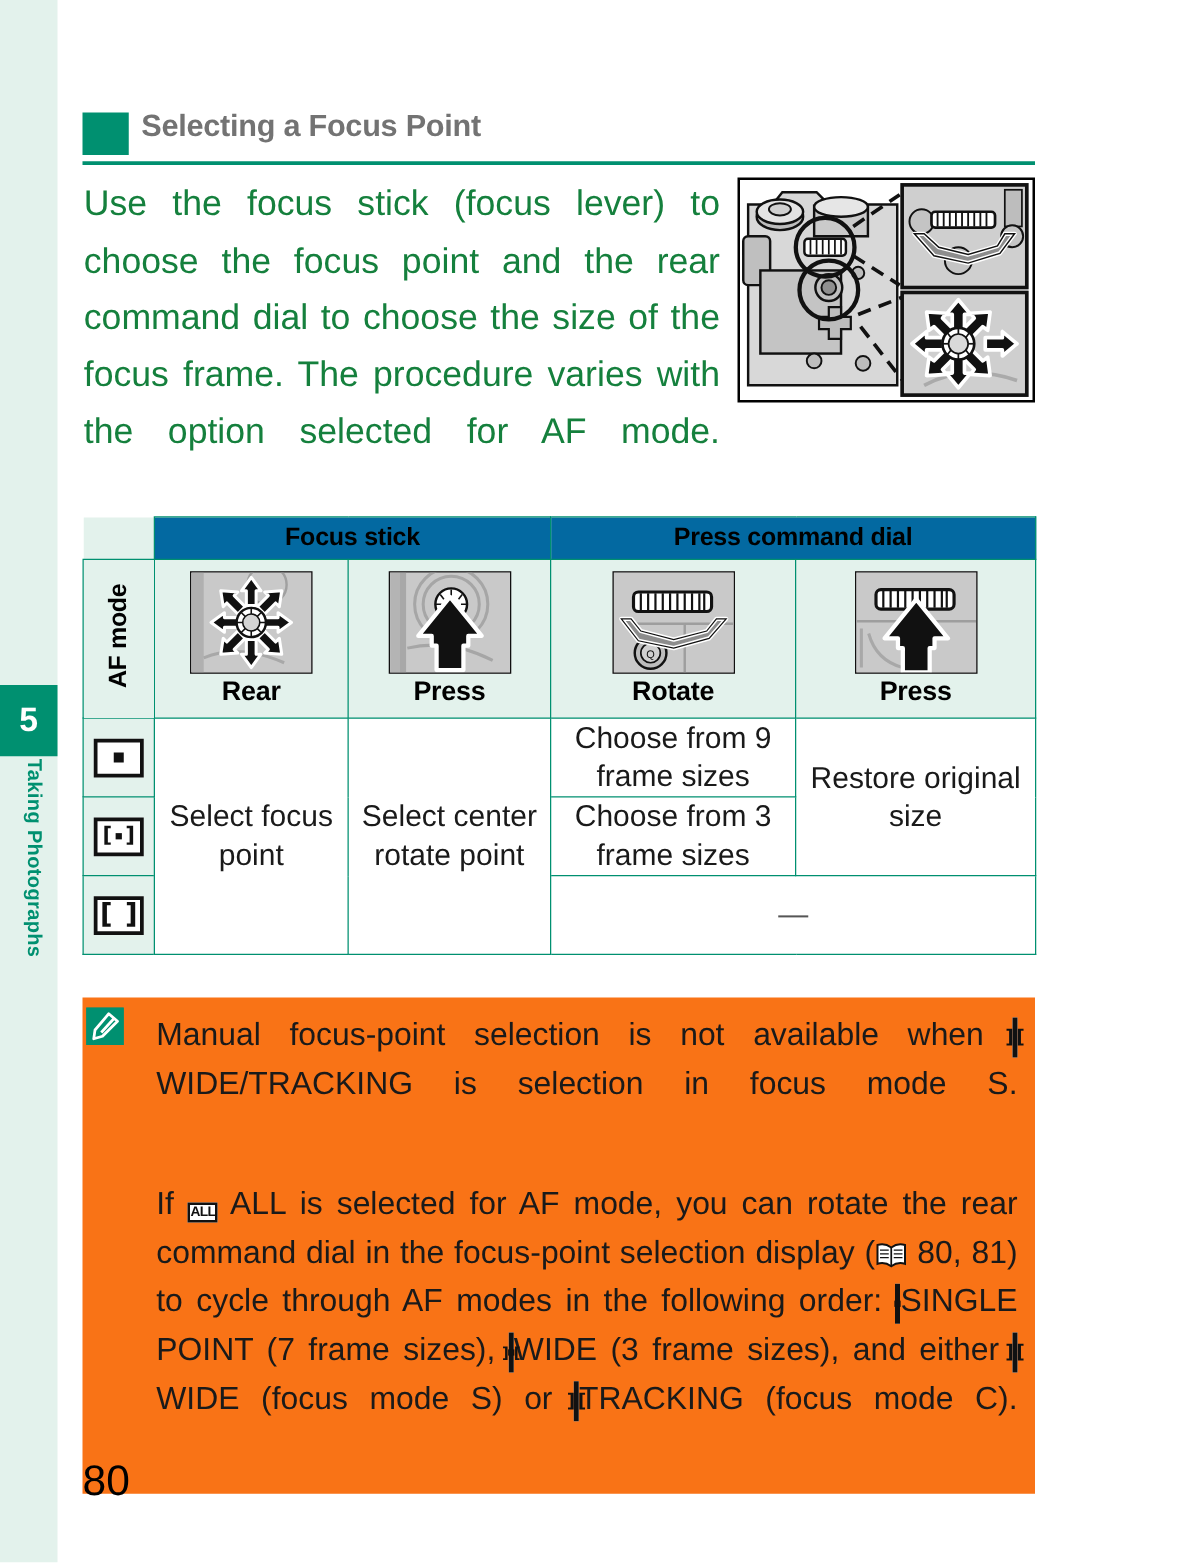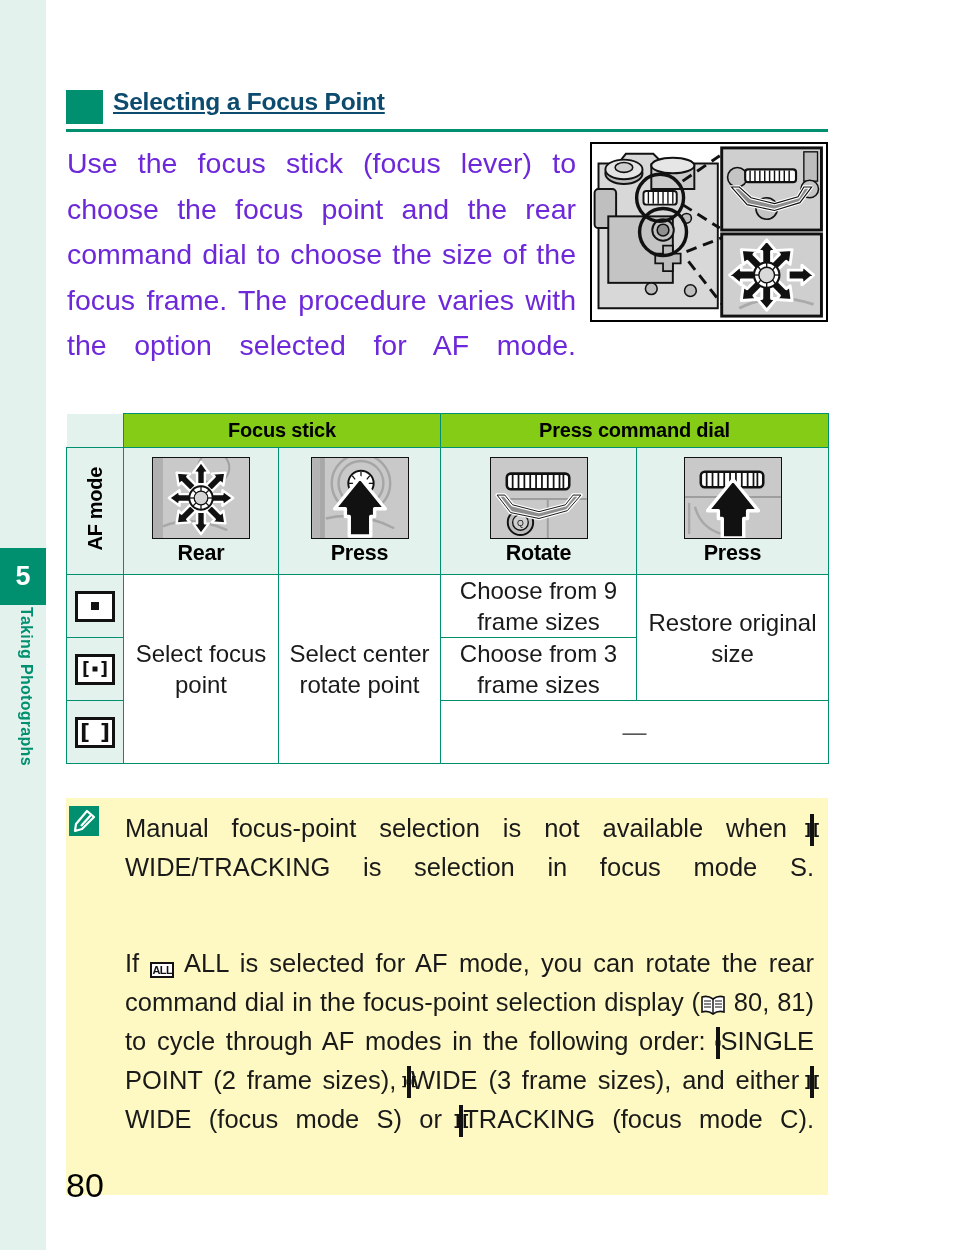--- a/index.html
+++ b/index.html
@@ -84,44 +84,43 @@
     height: 34px;
     background: #009070;
   }
   #heading-text {
     position: absolute;
     left: 47px;
     top: 0px;
     font-size: 24.5px;
     font-weight: bold;
     letter-spacing: -0.2px;
-    color: #0c4a6e;
+    color: #737373;
     white-space: nowrap;
-    text-decoration: underline;
   }
   #heading-rule {
     position: absolute;
     left: 0px;
     top: 129px;
     width: 762px;
     height: 3px;
     background: #009070;
   }
 
   
   #intro {
     position: absolute;
     left: 1px;
     top: 141px;
     width: 509px;
     font-size: 28.5px;
     line-height: 45.5px;
     text-align: justify;
     text-justify: inter-word;
-    color: #6d28d9;
+    color: #15803d;
     font-weight: 400;
   }
   #intro::after {
     content: "";
     display: inline-block;
     width: 100%;
   }
 
   
   #camera-figure {
@@ -145,21 +144,21 @@
     border-collapse: collapse;
     table-layout: fixed;
   }
   #spec-table td, #spec-table th {
     border: 1.6px solid #009070;
     padding: 0;
     vertical-align: middle;
     text-align: center;
   }
   .t-head {
-    background: #84cc16;
+    background: #0369a1;
     font-size: 20px;
     font-weight: bold;
     height: 33px;
     letter-spacing: -0.2px;
   }
   .t-head-blank {
     background: #e3f2ec;
     border-left: none !important;
     border-top: none !important;
   }
@@ -253,21 +252,21 @@
   .afglyph.wide .brk { font-size: 22px; }
   .afglyph.wide .brk.l { left: 2px; }
   .afglyph.wide .brk.r { right: 2px; }
 
   
   #note-box {
     position: absolute;
     left: 0px;
     top: 798px;
     width: 762px;
-    background: #fef9c3;
+    background: #f97316;
     padding: 12px 10px 18px 10px;
     box-sizing: border-box;
   }
   #note-icon {
     position: absolute;
     left: 3px;
     top: 8px;
     width: 30px;
     height: 30px;
     background: #009070;
@@ -674,21 +673,21 @@
             <g stroke="#111" stroke-width="1">
               <line x1="4" y1="6" x2="11" y2="6"></line>
               <line x1="4" y1="9" x2="11" y2="9"></line>
               <line x1="4" y1="12" x2="11" y2="12"></line>
               <line x1="15" y1="6" x2="22" y2="6"></line>
               <line x1="15" y1="9" x2="22" y2="9"></line>
               <line x1="15" y1="12" x2="22" y2="12"></line>
             </g>
           </svg></span> <span>80, 81</span><span>) to cycle through AF modes in the following order:</span>
       <span class="ig"><span class="ig-frame"><span class="dot"></span></span></span><b>SINGLE POINT</b>
-      <span>(2 frame sizes),</span>
+      <span>(7 frame sizes),</span>
       <span class="ig"><span class="ig-frame"><span class="brk l">[</span><span class="brk r">]</span><span class="dot"></span></span></span><b>WIDE</b>
       <span>(3 frame sizes), and either</span>
       <span class="ig"><span class="ig-frame wide"><span class="brk l">[</span><span class="brk r">]</span></span></span><b>WIDE</b>
       <span>(focus mode</span> <b>S</b><span>) or</span>
       <span class="ig"><span class="ig-frame wide"><span class="brk l">[</span><span class="brk r">]</span></span></span><b>TRACKING</b>
       <span>(focus mode</span> <b>C</b><span>).</span></p>
   </div>
 
 </div>
 

